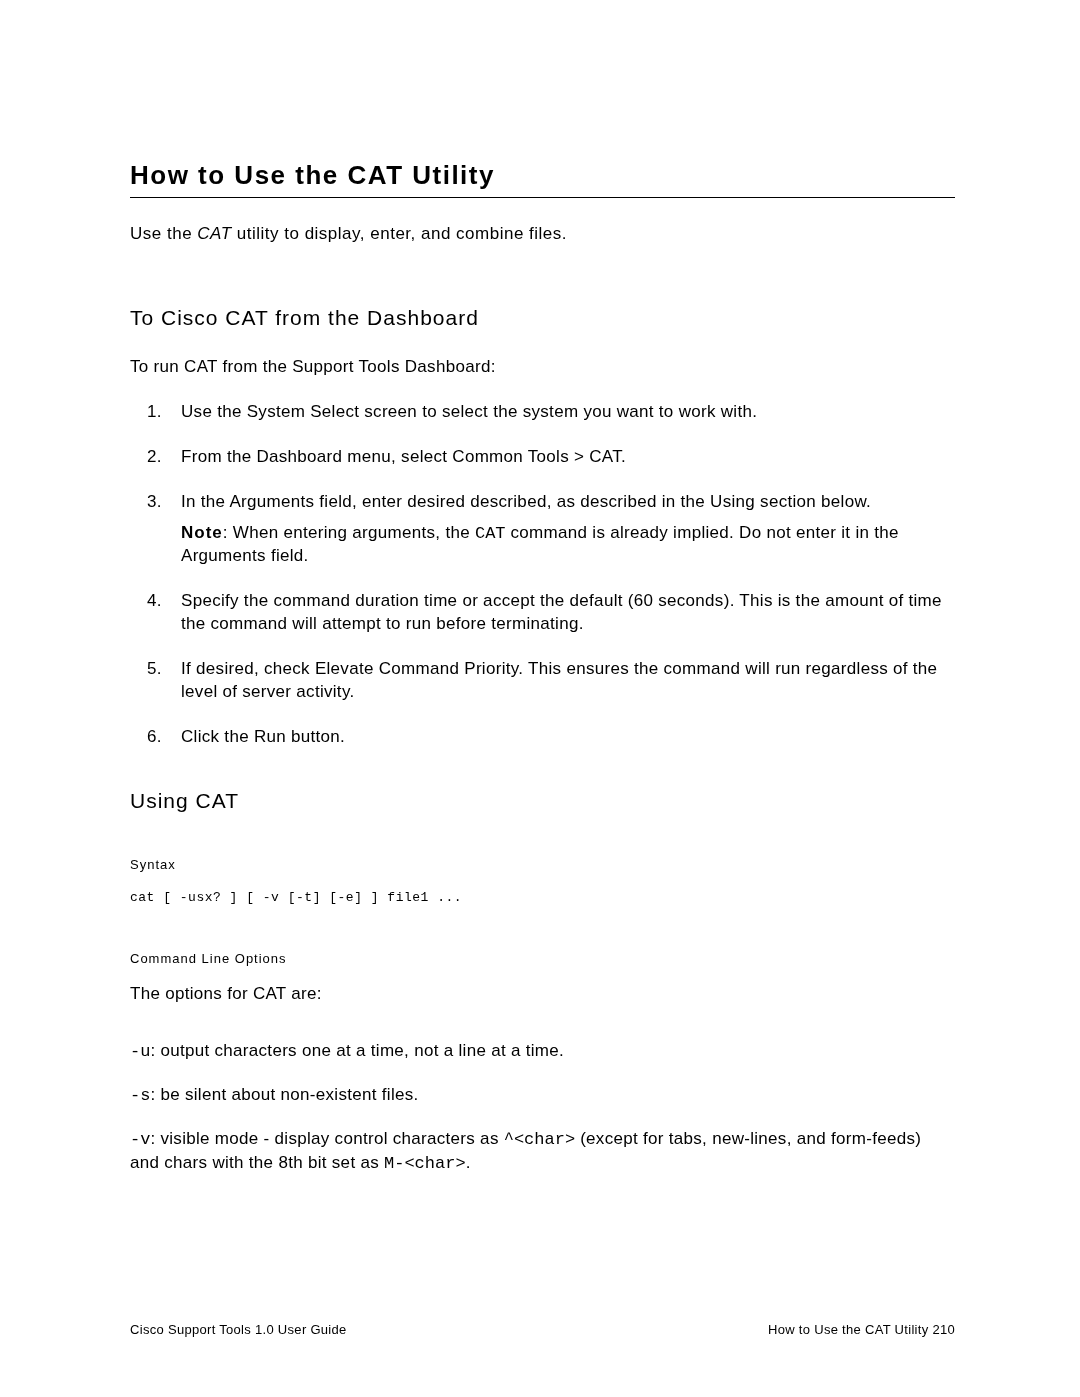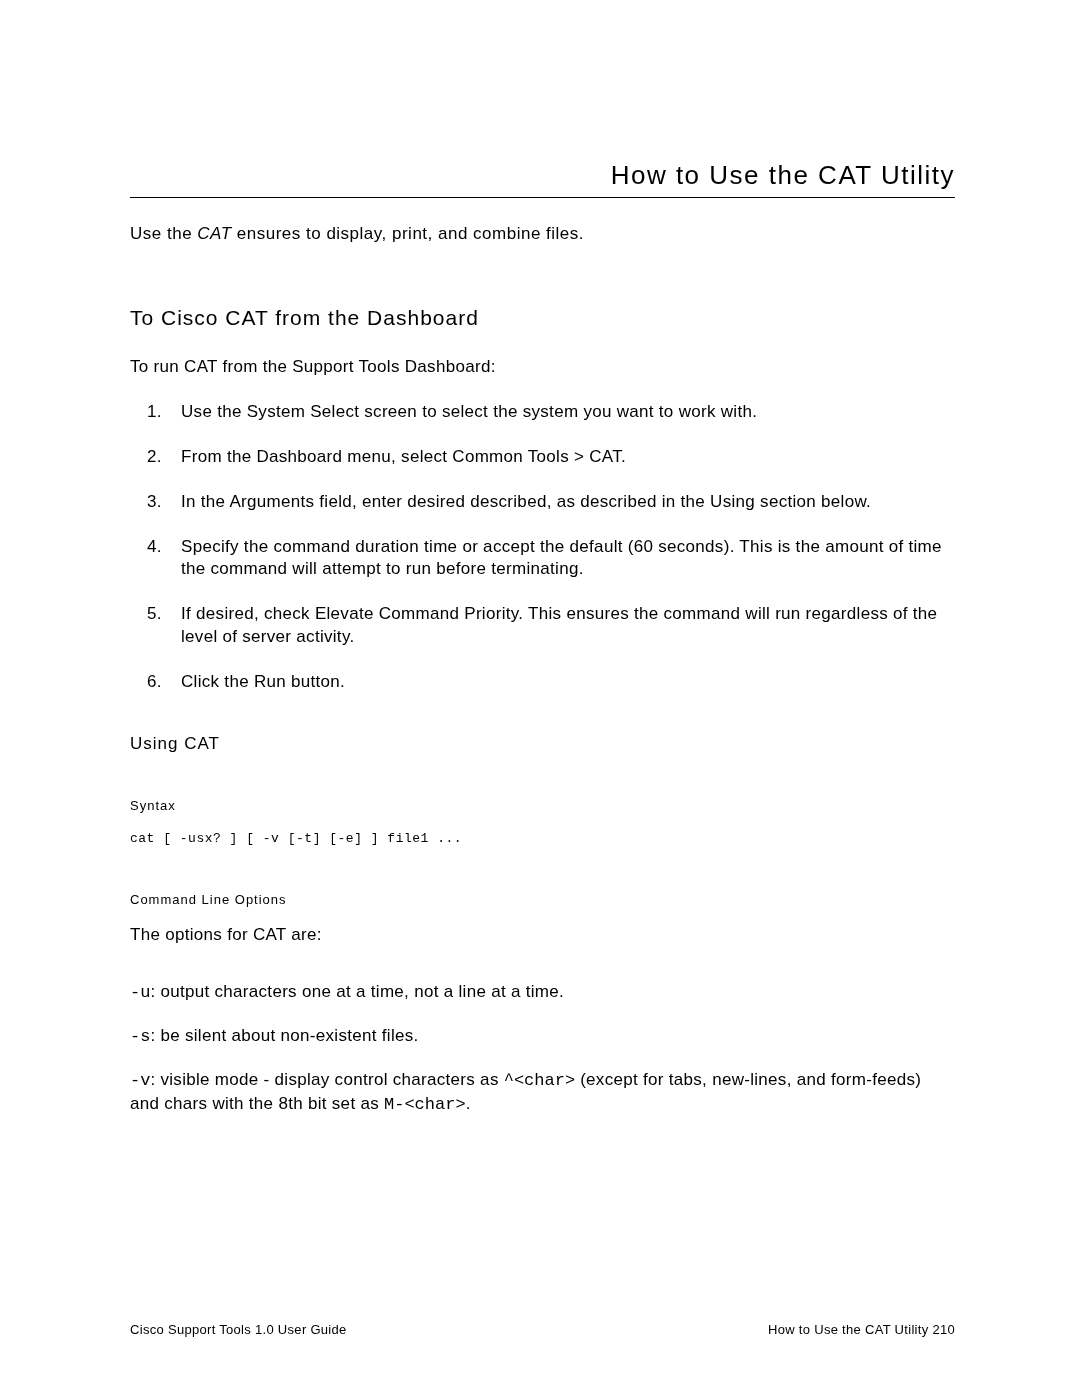--- a/index.html
+++ b/index.html
@@ -15,23 +15,22 @@
   .page {
     position: relative;
     box-sizing: border-box;
     width: 1080px;
     height: 1397px;
     padding: 160px 125px 0 130px;
   }
   .h1 {
     font-size: 26px;
     letter-spacing: 1.5px;
-    font-weight: 400;
+    font-weight: 700;
     margin: 0 0 6px 0;
-    text-align: right;
   }
   .h1-rule {
     border: none;
     border-top: 1.5px solid #000;
     margin: 0 0 24px 0;
   }
   .intro {
     font-size: 17px;
     letter-spacing: 0.5px;
     margin: 0 0 60px 0;
@@ -73,21 +72,21 @@
   }
   .li-body { display: block; }
   .li-note { display: block; margin-top: 8px; }
   .mono {
     font-family: "Courier New", Courier, monospace;
     font-size: 17px;
     letter-spacing: 0;
   }
   .bold { font-weight: 700; letter-spacing: 1px; }
   .h2b {
-    font-size: 17px;
+    font-size: 21px;
     letter-spacing: 1px;
     font-weight: 400;
     margin: 30px 0 44px 0;
   }
   .h3 {
     font-size: 13px;
     letter-spacing: 1px;
     font-weight: 400;
     margin: 0 0 18px 0;
   }
@@ -121,36 +120,39 @@
 </style>
 </head>
 <body>
 
 <div class="page">
 
   <h1 class="h1">How to Use the CAT Utility</h1>
   <hr class="h1-rule">
 
   <p class="intro">
-    <span>Use the </span><span class="ital">CAT</span><span> ensures to display, print, and combine files.</span>
+    <span>Use the </span><span class="ital">CAT</span><span> utility to display, enter, and combine files.</span>
   </p>
 
   <h2 class="h2">To Cisco CAT from the Dashboard</h2>
 
   <p class="para">To run CAT from the Support Tools Dashboard:</p>
 
   <ol class="steps">
     <li>
       <span class="li-body">Use the System Select screen to select the system you want to work with.</span>
     </li>
     <li>
       <span class="li-body">From the Dashboard menu, select Common Tools &gt; CAT.</span>
     </li>
     <li>
       <span class="li-body">In the Arguments field, enter desired described, as described in the Using section below.</span>
+      <span class="li-note">
+        <span class="bold">Note</span><span>: When entering arguments, the </span><span class="mono">CAT</span><span> command is already implied. Do not enter it in the Arguments field.</span>
+      </span>
     </li>
     <li>
       <span class="li-body">Specify the command duration time or accept the default (60 seconds). This is the amount of time the command will attempt to run before terminating.</span>
     </li>
     <li>
       <span class="li-body">If desired, check Elevate Command Priority. This ensures the command will run regardless of the level of server activity.</span>
     </li>
     <li>
       <span class="li-body">Click the Run button.</span>
     </li>

